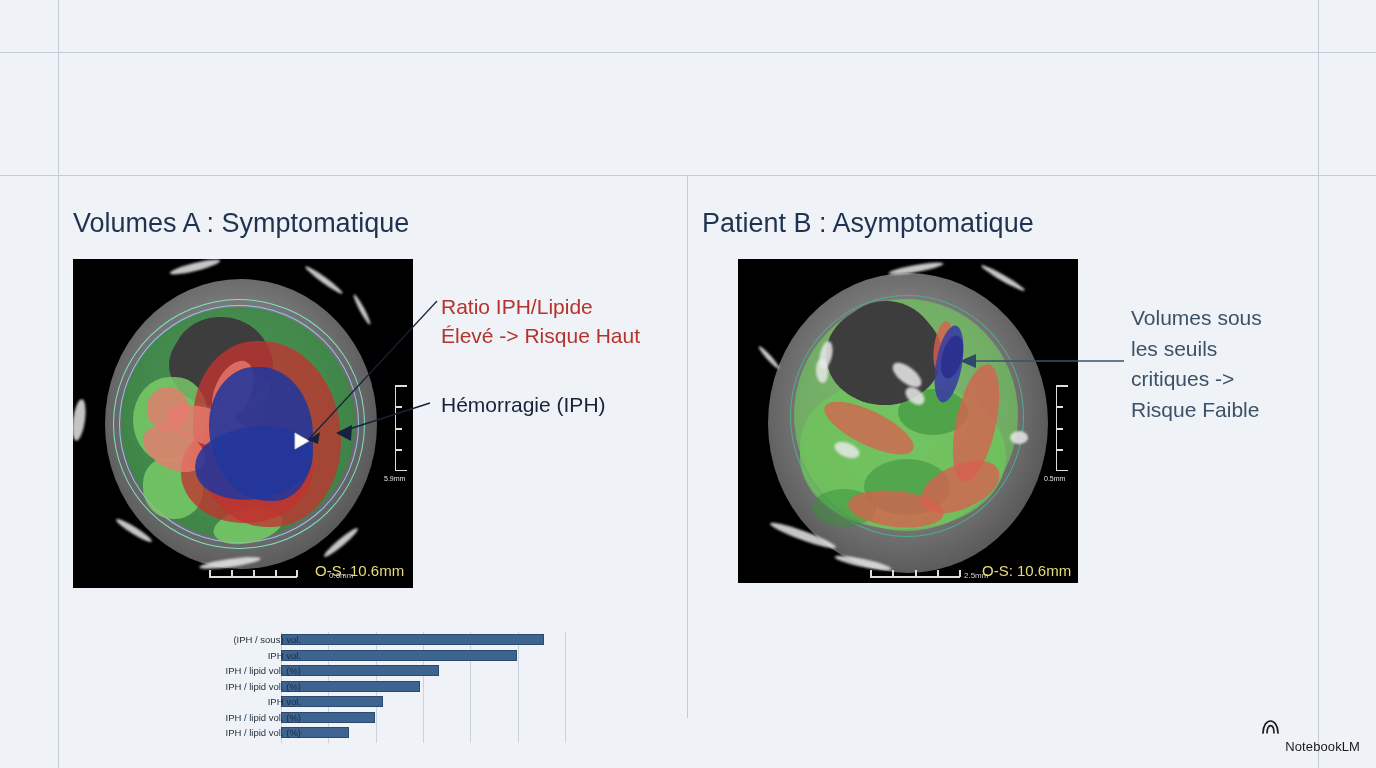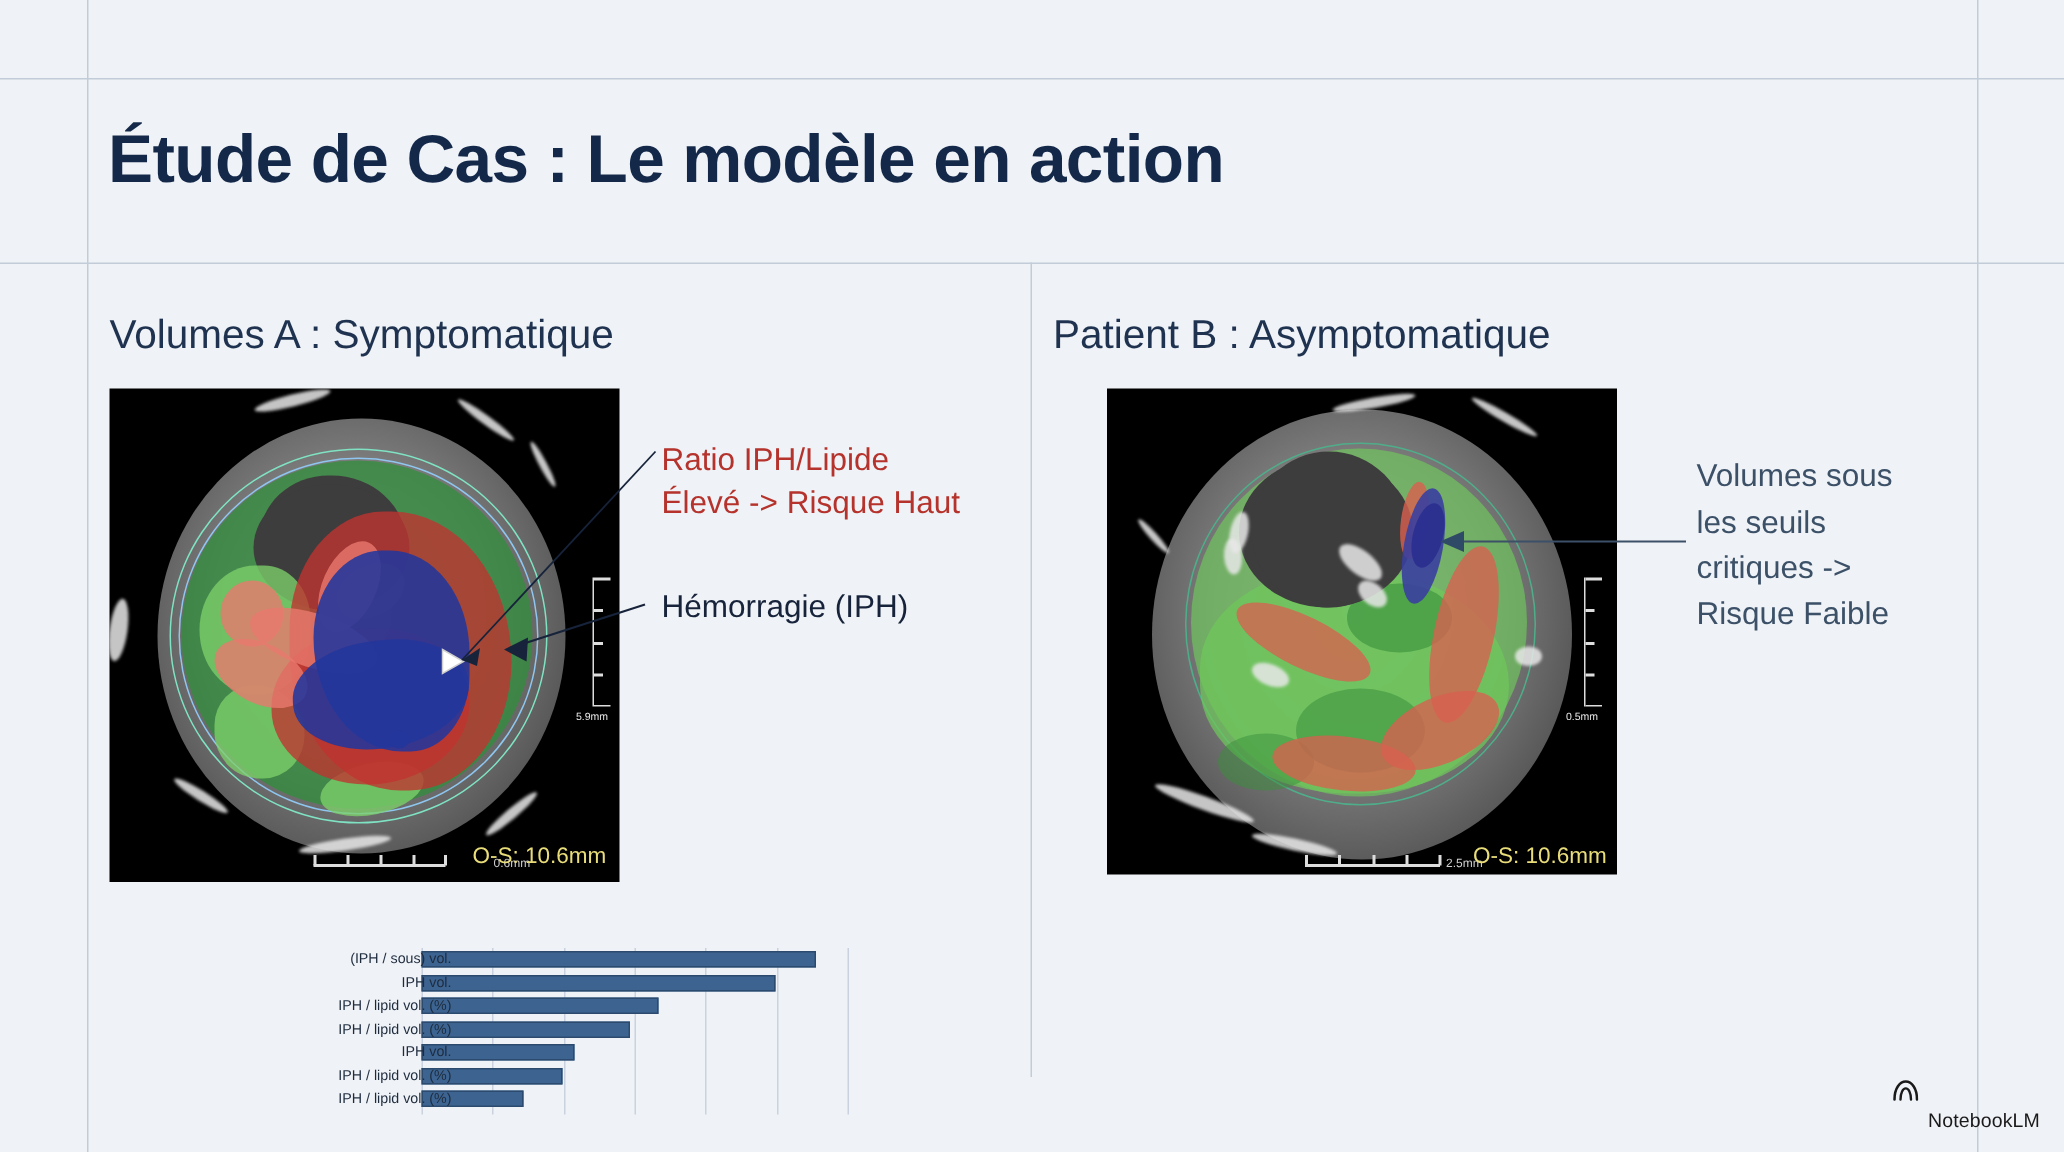--- a/index.html
+++ b/index.html
@@ -132,21 +132,20 @@
 <body>
 
 <div id="slide">
 
   <div class="grid-line gl-v1"></div>
   <div class="grid-line gl-v2"></div>
   <div class="grid-line gl-h1"></div>
   <div class="grid-line gl-h2"></div>
   <div class="grid-line gl-vmid"></div>
 
-  <div class="slide-title">Étude de Cas : Le modèle en action</div>
 
   <div class="panel panel-a">
     <div class="panel-head">Volumes A : Symptomatique</div>
   </div>
 
   <div class="mri mri-a">
     <div class="mri-inner">
 
       <div class="tissue tissue-a"></div>
 

